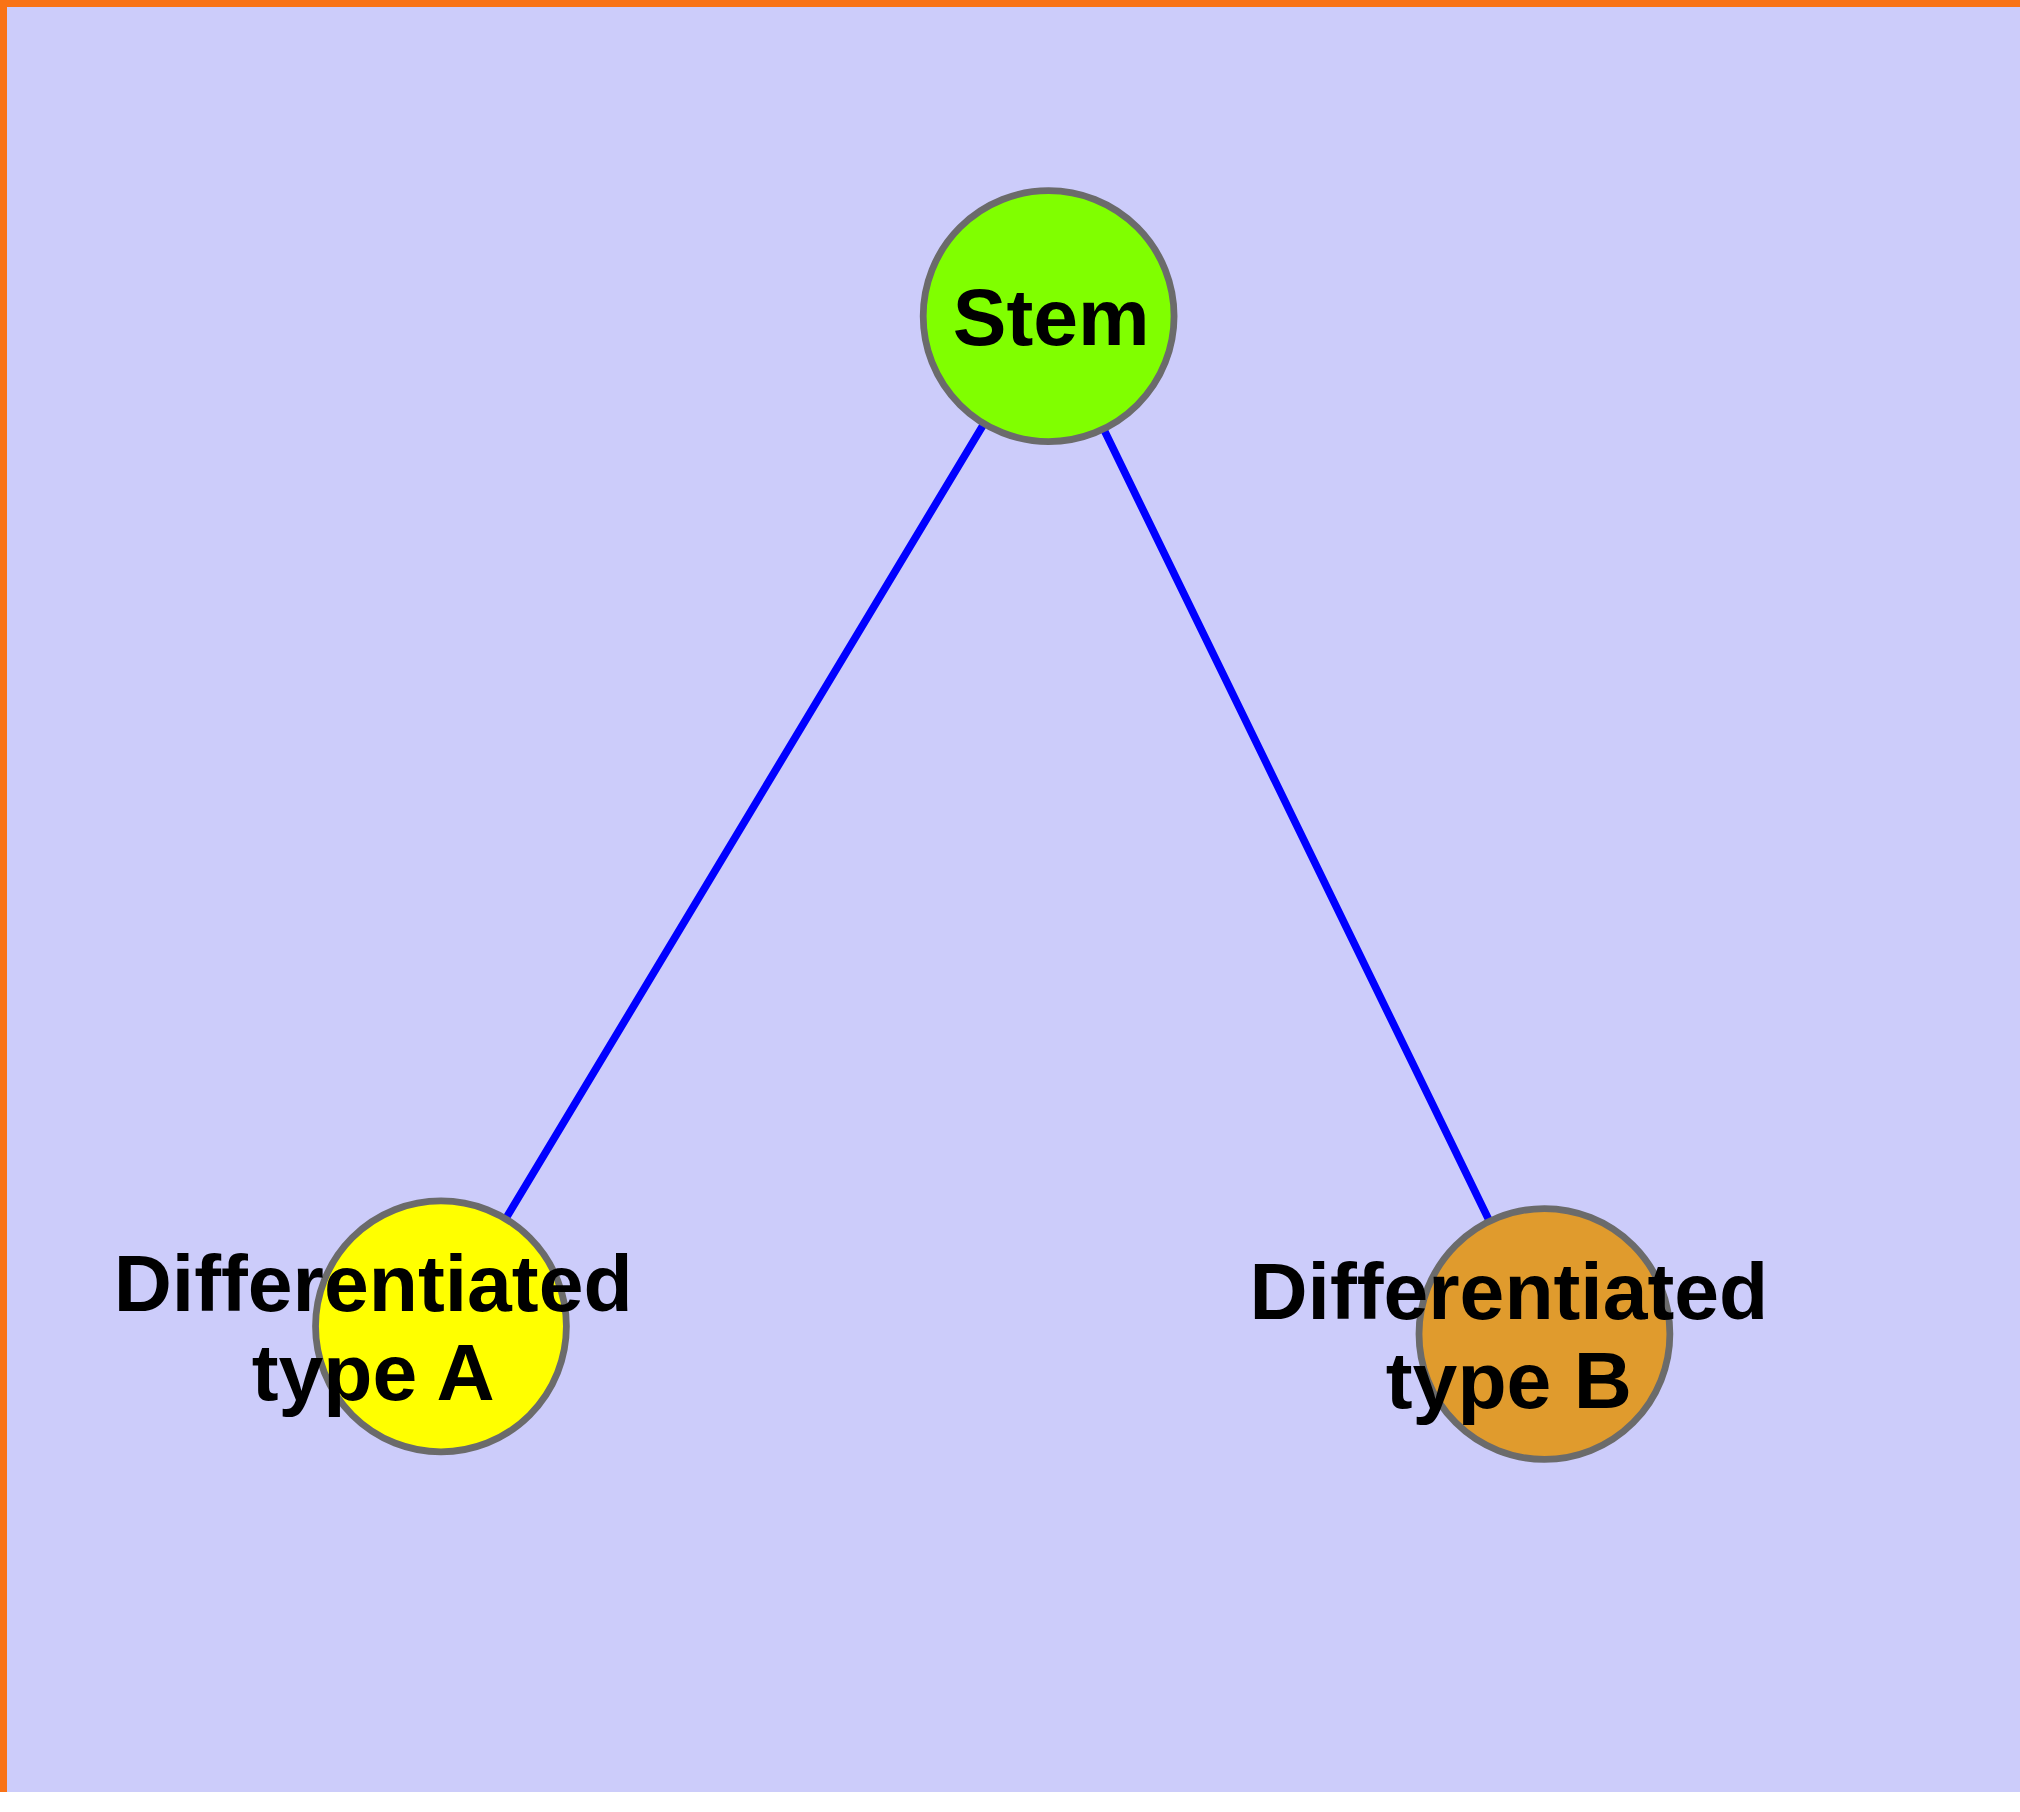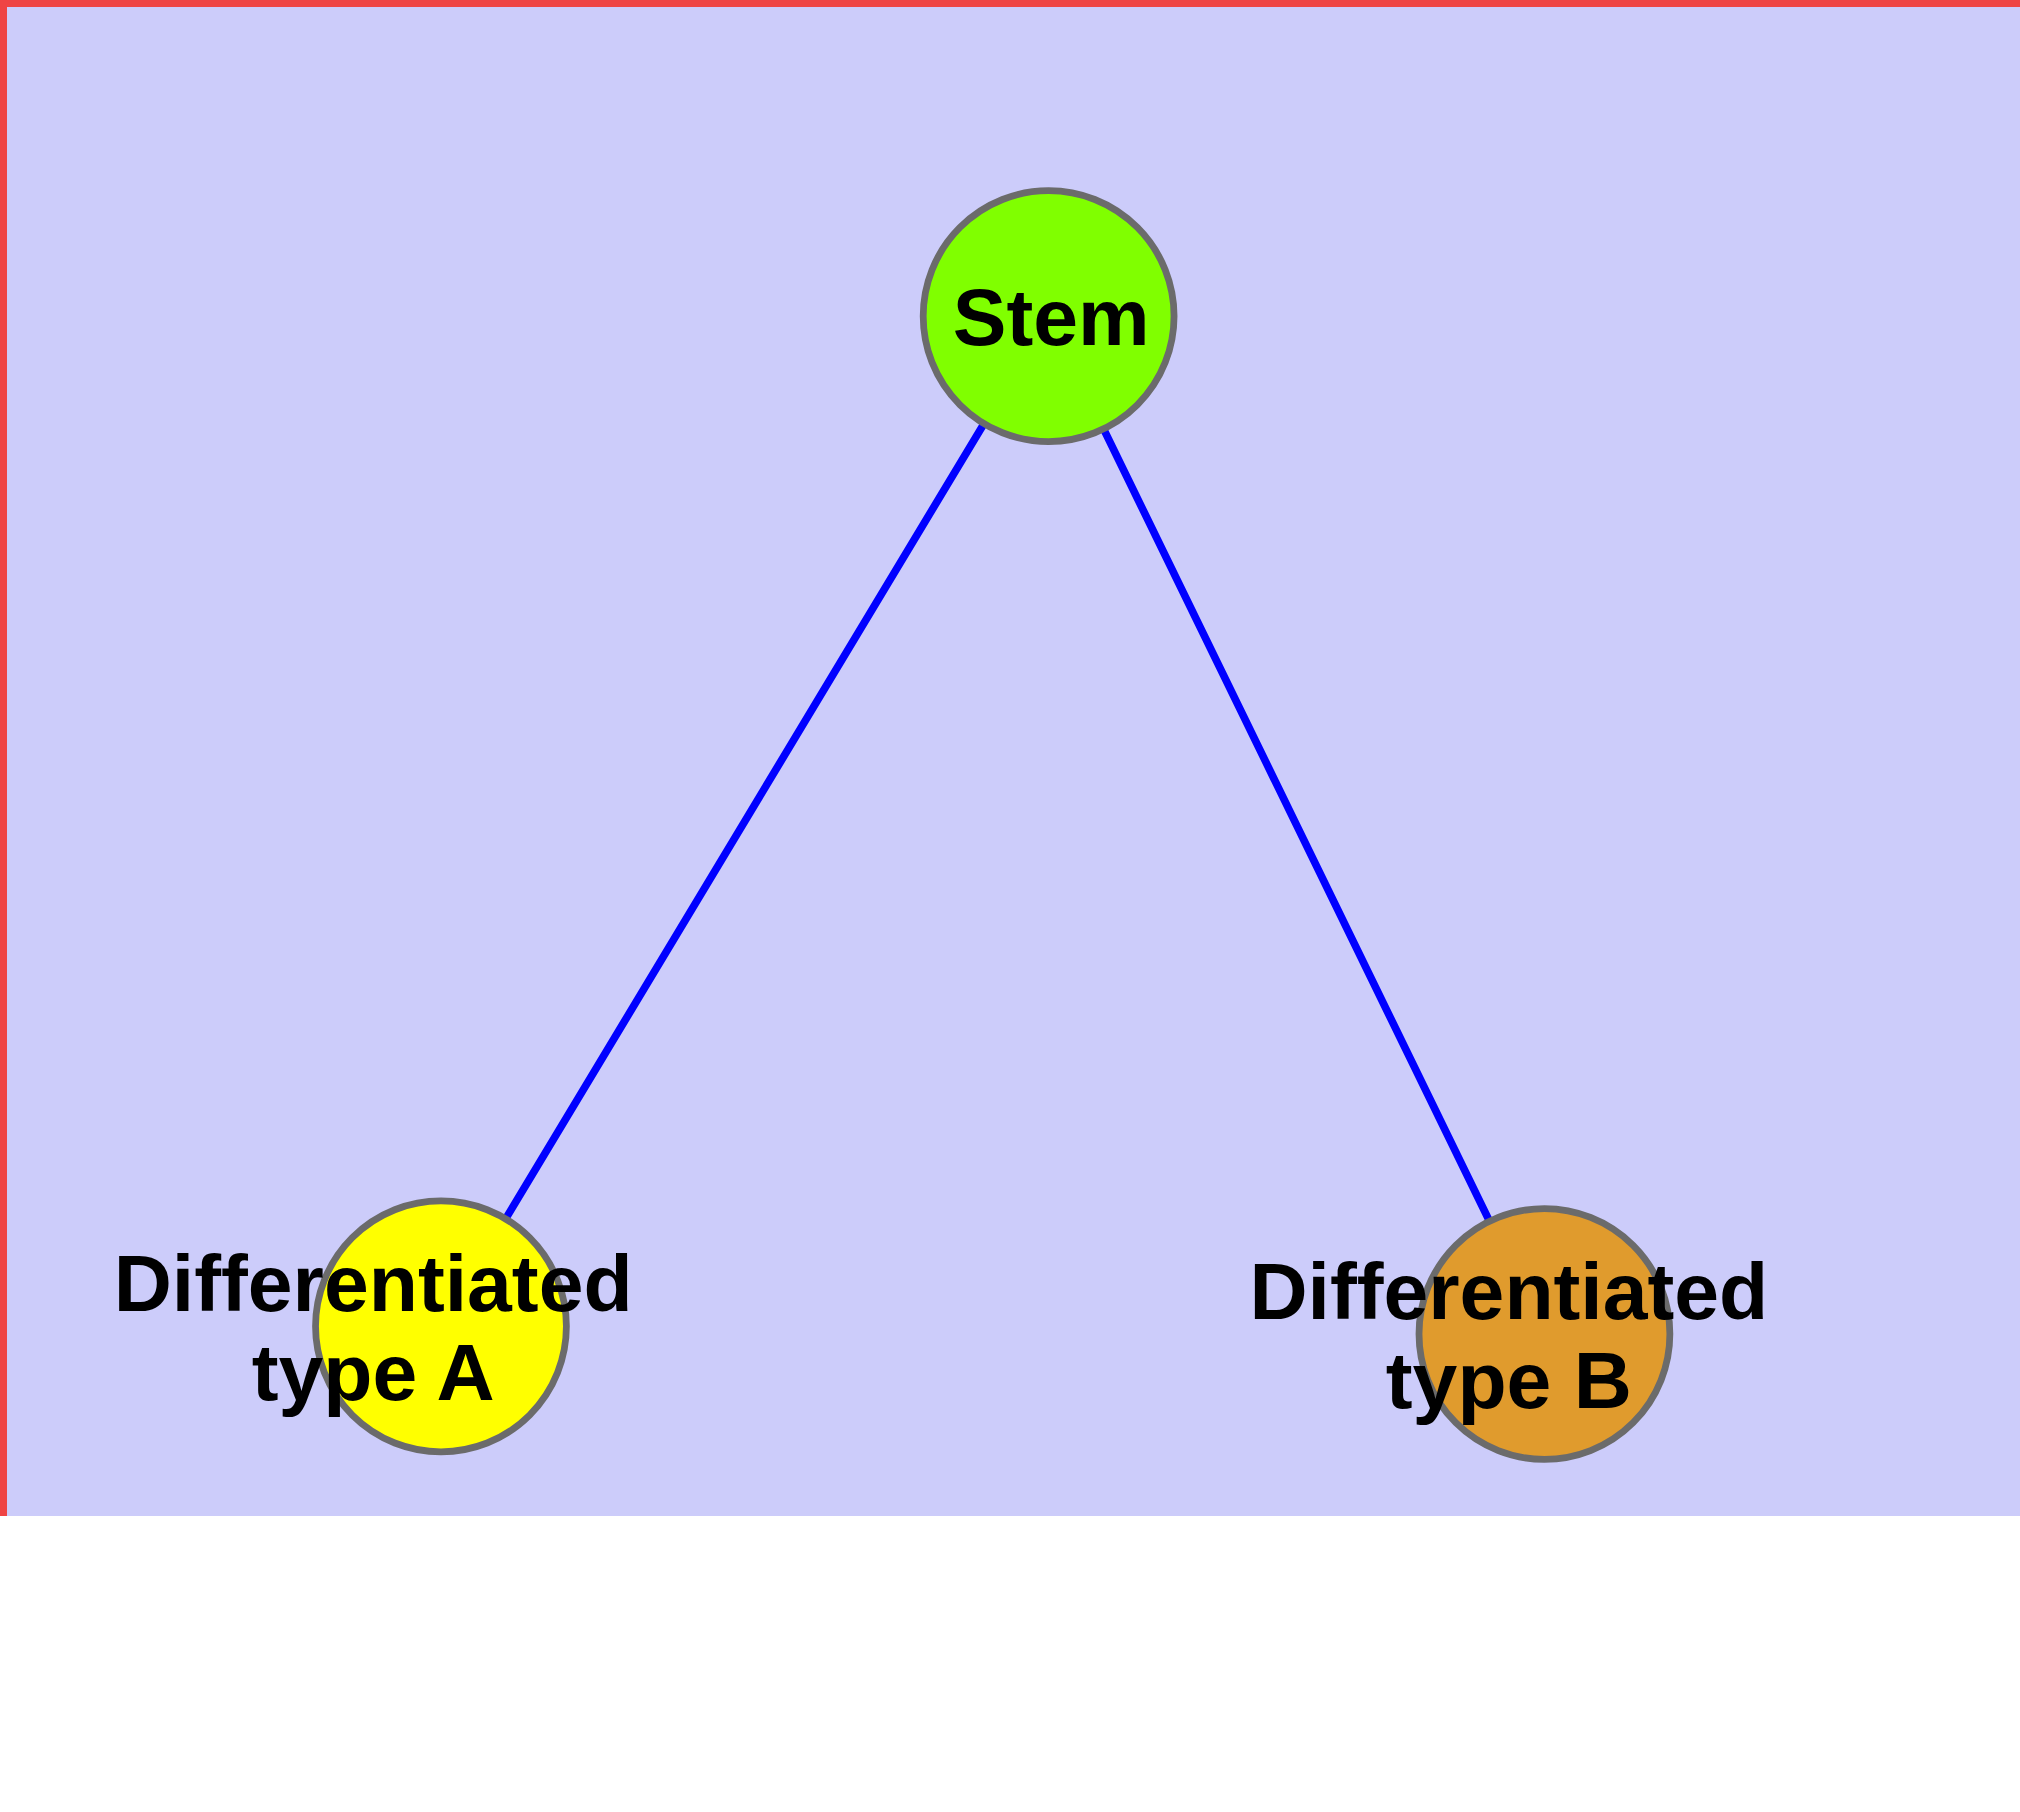--- a/index.html
+++ b/index.html
@@ -4,23 +4,23 @@
 <title>Cell Differentiation Graph</title>
 <style>
   html, body {
     margin: 0;
     padding: 0;
     background: #ffffff;
   }
   #canvas {
     position: relative;
     width: 2021px;
-    height: 1516px;
+    height: 1792px;
     overflow: hidden;
-    background: #ef4444;
+    background: #f97316;
     font-family: "Liberation Sans", sans-serif;
   }
   #plot-area {
     position: absolute;
     left: 6.8px;
     top: 6.8px;
     width: 2014px;
     height: 1805px;
     background: #ccccfa;
   }

